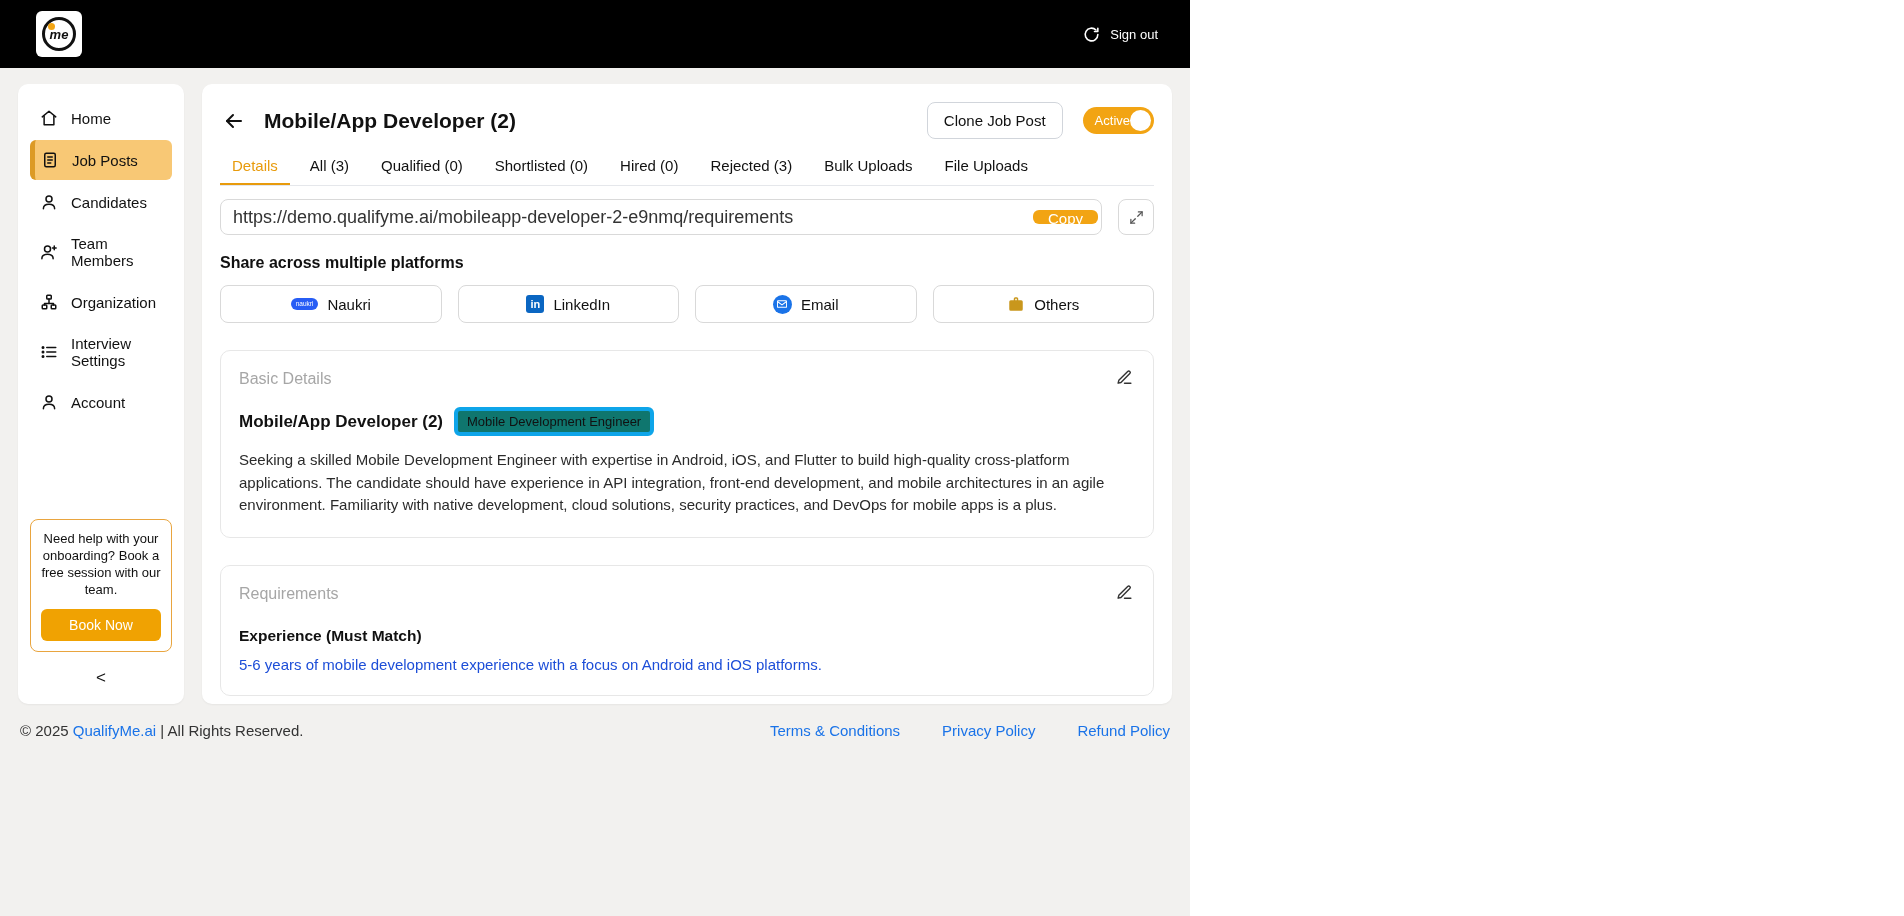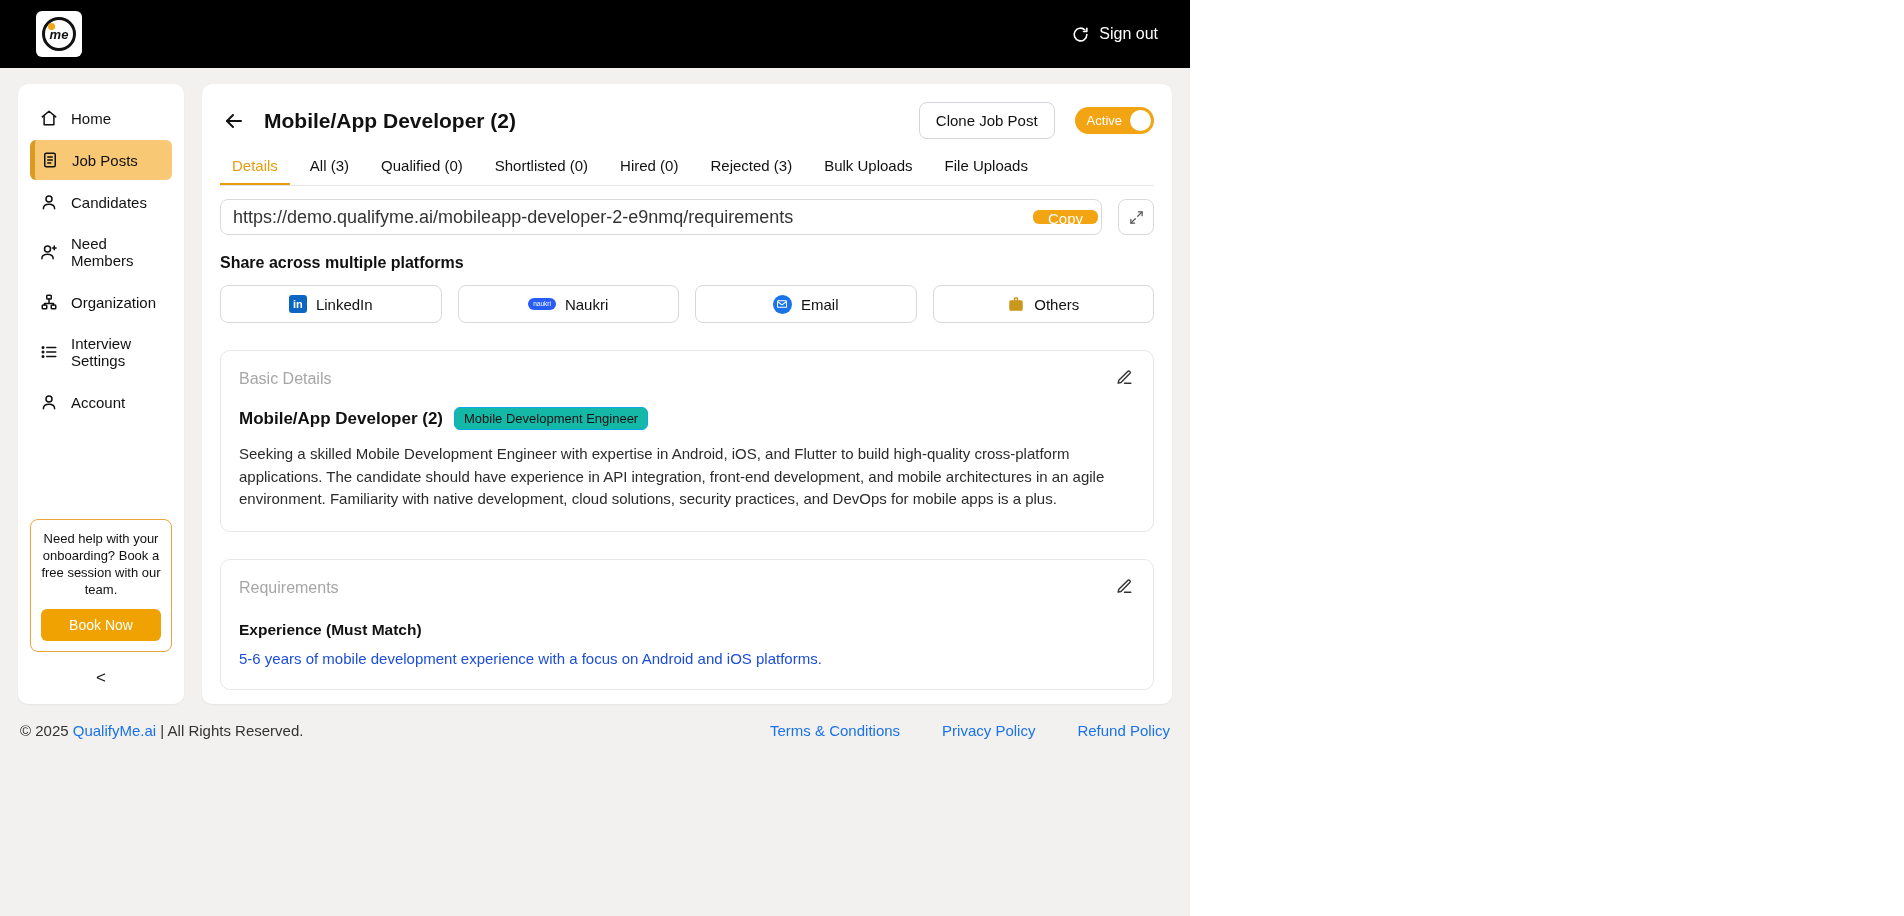--- a/index.html
+++ b/index.html
@@ -4,21 +4,21 @@
 <style>
   * { box-sizing: border-box; margin: 0; padding: 0; }
   html, body { width: 1904px; height: 916px; background: #ffffff; font-family: "Liberation Sans", sans-serif; overflow: hidden; }
   .app { width: 1190px; height: 916px; background: #F2F1EF; position: relative; }
 
   
   .topbar { height: 68px; background: #000000; display: flex; align-items: center; justify-content: space-between; padding: 0 32px 0 36px; }
   .logo-box { width: 46px; height: 46px; background: #ffffff; border-radius: 6px; display: flex; align-items: center; justify-content: center; cursor: pointer; }
   .logo-circle { width: 34px; height: 34px; border: 3px solid #111; border-radius: 50%; display: flex; align-items: center; justify-content: center; font-size: 13px; font-weight: bold; font-style: italic; color: #111; position: relative; }
   .logo-circle::before { content: ""; position: absolute; top: 3px; left: 3px; width: 7px; height: 7px; background: #F2A413; border-radius: 50%; }
-  .signout { display: flex; align-items: center; gap: 9px; color: #fff; font-size: 16px; cursor: pointer; }
+  .signout { display: flex; align-items: center; gap: 9px; color: #fff; font-size: 13px; cursor: pointer; }
 
   
   .content { display: flex; gap: 18px; padding: 16px 18px 0 18px; height: 636px; }
   .sidebar { width: 166px; height: 620px; background: #fff; border-radius: 10px; padding: 14px 12px 16px; display: flex; flex-direction: column; box-shadow: 0 1px 2px rgba(0,0,0,.05); }
   .main { flex: 1; height: 620px; background: #fff; border-radius: 10px; padding: 18px 18px 0; overflow: hidden; box-shadow: 0 1px 2px rgba(0,0,0,.05); }
 
   
   .nav-item { display: flex; align-items: center; gap: 13px; padding: 11px 10px; font-size: 15px; color: #111; border-radius: 8px; cursor: pointer; margin-bottom: 2px; }
   .nav-item svg { flex: 0 0 auto; }
   .nav-item.active { background: #F8C875; border-left: 5px solid #DC9A25; padding-left: 6px; font-weight: 500; border-radius: 6px; }
@@ -26,21 +26,21 @@
   .help-text { font-size: 13px; line-height: 1.3; color: #111; }
   .book-now { margin-top: 10px; width: 100%; background: #F0A202; color: #fff; border: none; border-radius: 6px; padding: 8px 0; font-size: 14px; font-weight: 500; text-align: center; cursor: pointer; font-family: inherit; }
   .collapse-btn { margin: 16px auto 0; font-size: 17px; color: #111; background: none; border: none; cursor: pointer; font-family: inherit; }
 
   
   .header-row { display: flex; align-items: center; gap: 16px; }
   .back-btn { background: none; border: none; cursor: pointer; display: flex; align-items: center; padding: 2px; }
   .page-title { font-size: 21px; font-weight: 700; color: #111; }
   .header-right { margin-left: auto; display: flex; align-items: center; gap: 20px; }
   .clone-btn { background: #fff; border: 1px solid #D1D5DB; border-radius: 8px; padding: 9px 16px; font-size: 15px; color: #111; cursor: pointer; font-family: inherit; }
-  .toggle { background: #F2A413; border-radius: 999px; height: 27px; display: flex; align-items: center; gap: 8px; padding: 0 3px 0 12px; cursor: pointer; }
+  .toggle { background: #F2A413; border-radius: 999px; height: 27px; display: flex; align-items: center; padding: 0 3px 0 12px; cursor: pointer; }
   .toggle-label { color: #fff; font-size: 13px; }
   .toggle-knob { width: 21px; height: 21px; background: #fff; border-radius: 50%; }
 
   
   .tabs { display: flex; gap: 8px; border-bottom: 1px solid #E5E7EB; margin-top: 8px; }
   .tab { padding: 10px 12px 9px; font-size: 15px; color: #111; cursor: pointer; border-bottom: 2.5px solid transparent; }
   .tab.active { color: #E89B0C; border-bottom-color: #E89B0C; font-weight: 500; }
 
   
   .url-row { display: flex; gap: 16px; margin-top: 13px; align-items: center; }
@@ -57,21 +57,21 @@
   .li-sq { width: 18px; height: 18px; background: #0A66C2; border-radius: 3px; color: #fff; font-size: 11px; font-weight: bold; display: flex; align-items: center; justify-content: center; }
   .em-circle { width: 19px; height: 19px; background: #1A73E8; border-radius: 50%; display: flex; align-items: center; justify-content: center; }
 
   
   .card { border: 1px solid #E7E7E7; border-radius: 10px; margin-top: 27px; padding: 16px 18px 20px; background: #fff; }
   .card-head { display: flex; justify-content: space-between; align-items: center; }
   .card-title { color: #A6A6A6; font-size: 16px; }
   .edit-btn { background: none; border: none; cursor: pointer; padding: 2px; }
   .job-title-row { display: flex; align-items: center; gap: 11px; margin-top: 16px; }
   .job-title { font-size: 17px; font-weight: 700; color: #111; }
-  .badge { border: 1px solid #0ea5e9; border-radius: 6px; padding: 3px 9px; font-size: 13px; color: #111; background: #14b8a6; }
+  .badge { border: 4px solid #0ea5e9; border-radius: 6px; padding: 3px 9px; font-size: 13px; color: #111; background: #0f766e; }
   .desc { margin-top: 13px; font-size: 15px; line-height: 1.5; color: #2B2B2B; }
   .req-title { font-size: 15.5px; font-weight: 700; color: #111; margin-top: 21px; }
   .req-text { margin-top: 9px; font-size: 15px; color: #1d4ed8; line-height: 1.45; }
 
   
   .footer { display: flex; justify-content: space-between; align-items: center; padding: 18px 20px 0; font-size: 15px; color: #333; }
   .footer a, .link-blue { color: #1A73E8; text-decoration: none; cursor: pointer; }
   .footer-links { display: flex; gap: 42px; align-items: flex-end; }
 </style>
 </head>
@@ -117,21 +117,21 @@
             <path d="M4.5 21c0-4 3.5-6 7.5-6s7.5 2 7.5 6"></path>
           </svg>
         <span>Candidates</span>
       </div>
       <div class="nav-item">
         <svg viewBox="0 0 24 24" width="18" height="18" fill="none" stroke="#111" stroke-width="2" stroke-linecap="round" stroke-linejoin="round">
             <circle cx="10" cy="8" r="4"></circle>
             <path d="M2.5 21c0-4 3.5-6 7.5-6s7.5 2 7.5 6"></path>
             <path d="M19 4v5M16.5 6.5h5"></path>
           </svg>
-        <span>Need Members</span>
+        <span>Team Members</span>
       </div>
       <div class="nav-item">
         <svg viewBox="0 0 24 24" width="18" height="18" fill="none" stroke="#111" stroke-width="2" stroke-linecap="round" stroke-linejoin="round">
             <rect x="9" y="3" width="6" height="5" rx="1"></rect>
             <rect x="3" y="16" width="6" height="5" rx="1"></rect>
             <rect x="15" y="16" width="6" height="5" rx="1"></rect>
             <path d="M12 8v4M6 16v-2h12v2M12 12v2"></path>
           </svg>
         <span>Organization</span>
       </div>
@@ -200,26 +200,26 @@
               <path d="M21 3l-7 7"></path>
               <path d="M9 21H3v-6"></path>
               <path d="M3 21l7-7"></path>
             </svg>
         </button>
       </div>
 
       <div class="share-heading">Share across multiple platforms</div>
       <div class="platforms">
         <button class="platform-btn">
+          <span class="nk-pill">naukri</span>
+          <span>Naukri</span>
+        </button>
+        <button class="platform-btn">
           <span class="li-sq">in</span>
           <span>LinkedIn</span>
-        </button>
-        <button class="platform-btn">
-          <span class="nk-pill">naukri</span>
-          <span>Naukri</span>
         </button>
         <button class="platform-btn">
           <span class="em-circle">
             <svg viewBox="0 0 24 18" width="10" height="8" fill="none" stroke="#fff" stroke-width="2.5">
                 <rect x="1" y="1" width="22" height="16" rx="2"></rect>
                 <path d="M1 3l11 8L23 3"></path>
               </svg>
           </span>
           <span>Email</span>
         </button>

